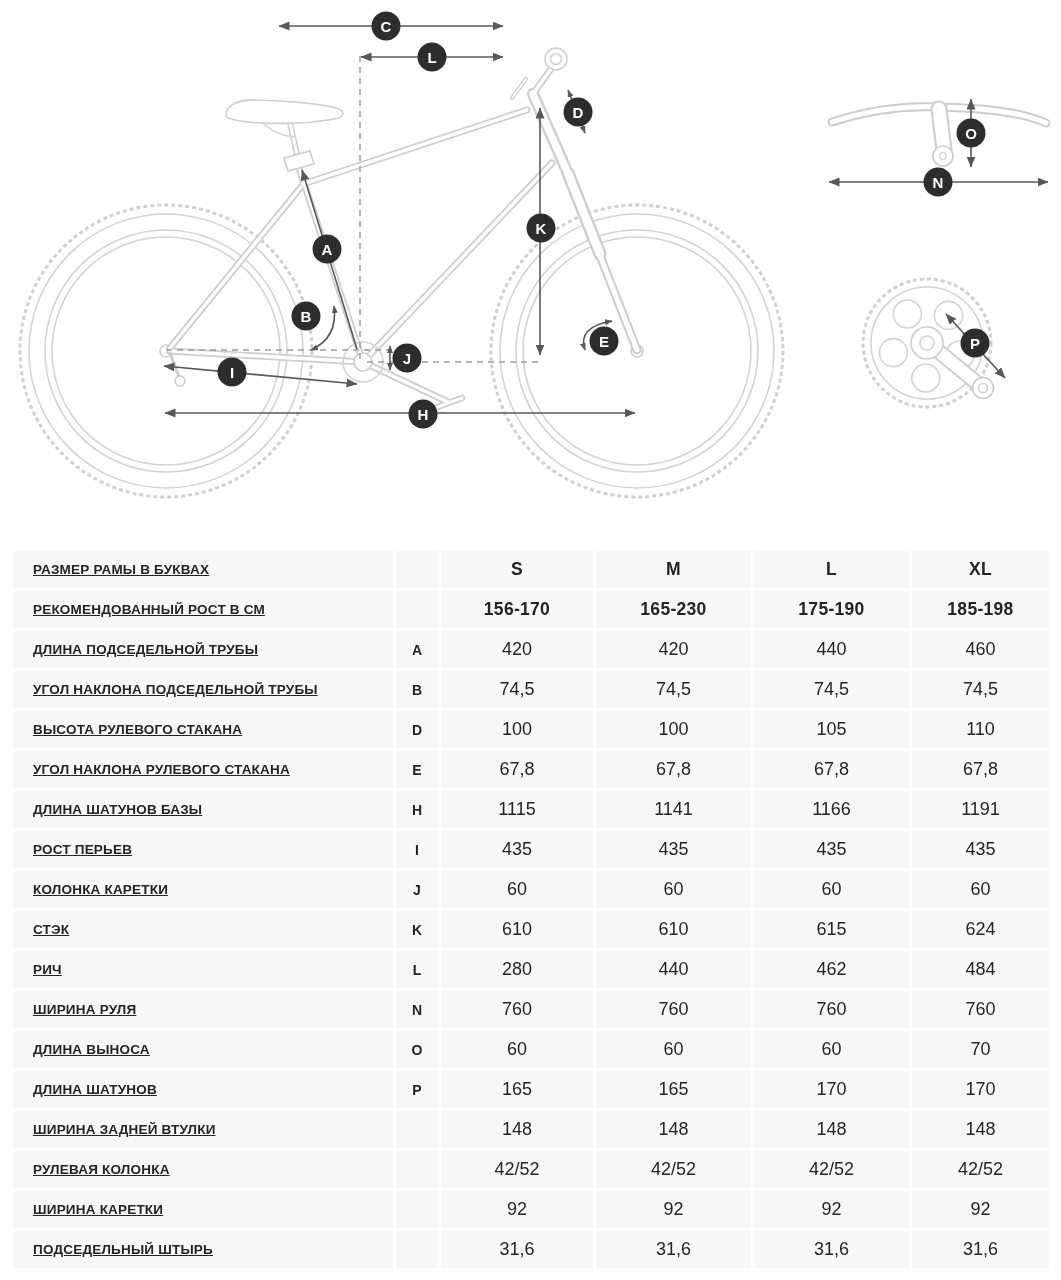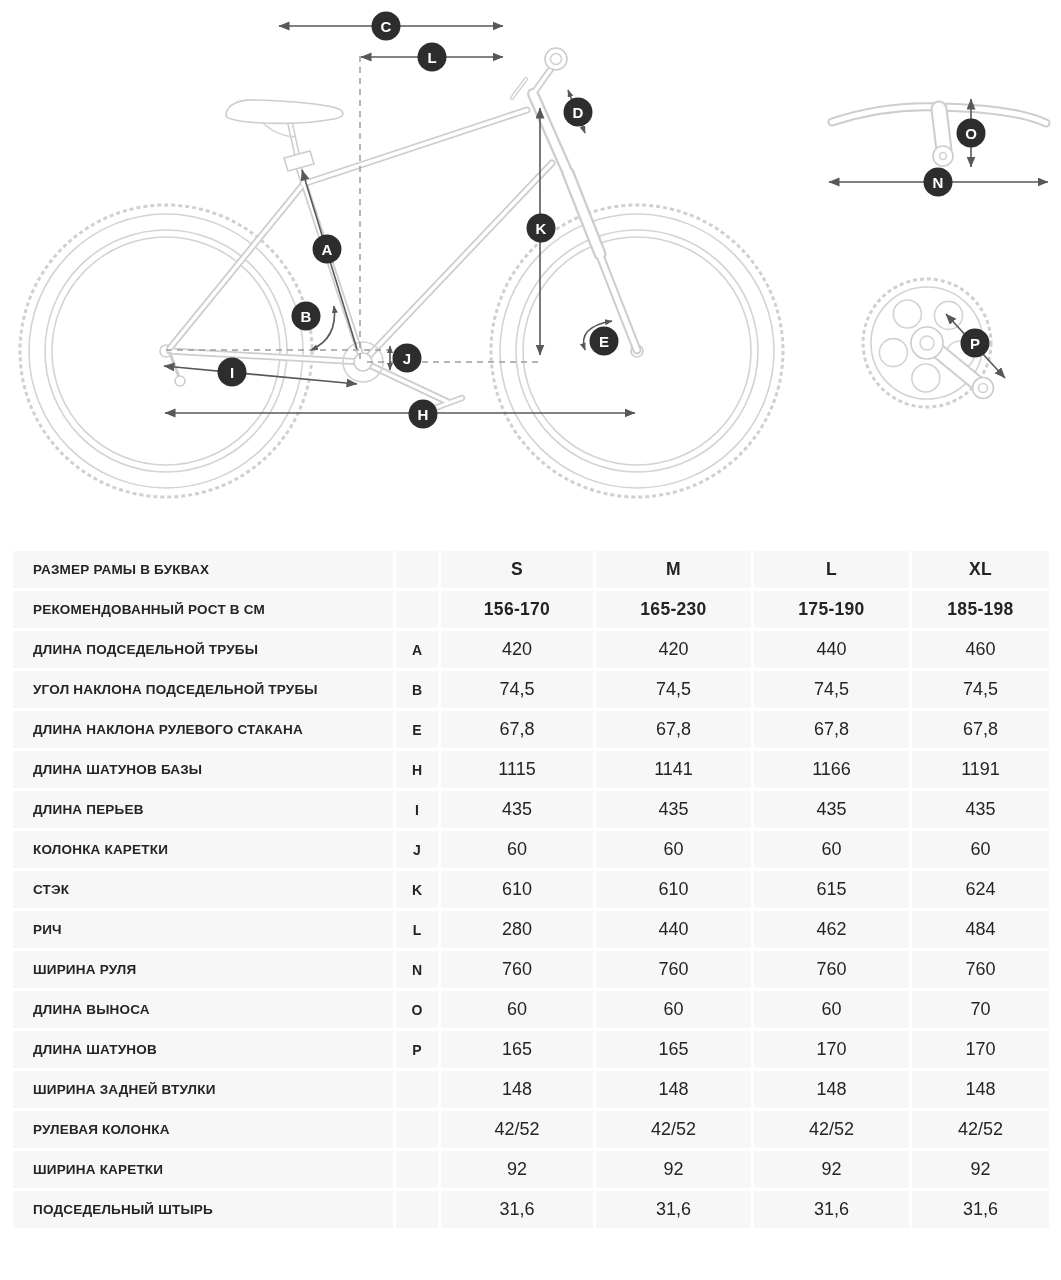--- a/index.html
+++ b/index.html
@@ -18,21 +18,21 @@
   .arr{stroke:#57585a;stroke-width:1.6;fill:none;}
 
   .callout{position:absolute;width:29px;height:29px;border-radius:50%;background:#2d2d2f;
            color:#fff;font-weight:700;font-size:15px;line-height:29px;text-align:center;
            transform:translate(-50%,-50%);user-select:none;}
 
   
   .spec-wrap{position:absolute;left:10px;top:548px;}
   table.spec{border-collapse:separate;border-spacing:3px;width:1041px;table-layout:fixed;}
   table.spec td{background:#f7f7f7;height:35px;vertical-align:middle;color:#242424;overflow:hidden;white-space:nowrap;}
-  td.lbl{text-align:left;padding-left:20px;font-size:13.5px;font-weight:700;letter-spacing:.2px;}
+  td.lbl{text-align:left;padding-left:20px;font-size:13.5px;font-weight:700;letter-spacing:.2px;text-decoration:underline;}
   td.ltr{text-align:center;font-size:14px;font-weight:700;}
   td.val{text-align:center;font-size:18px;font-weight:400;}
   tr.hdr td.val{font-weight:700;font-size:17.5px;letter-spacing:.3px;}
 </style>
 </head>
 <body>
 
 <div class="page">
 
   <div class="diagram">
@@ -216,37 +216,45 @@
         </tr>
         <tr>
           <td class="lbl">УГОЛ НАКЛОНА ПОДСЕДЕЛЬНОЙ ТРУБЫ</td>
           <td class="ltr">B</td>
           <td class="val">74,5</td>
           <td class="val">74,5</td>
           <td class="val">74,5</td>
           <td class="val">74,5</td>
         </tr>
         <tr>
-          <td class="lbl">ДЛИНА НАКЛОНА РУЛЕВОГО СТАКАНА</td>
+          <td class="lbl">ВЫСОТА РУЛЕВОГО СТАКАНА</td>
+          <td class="ltr">D</td>
+          <td class="val">100</td>
+          <td class="val">100</td>
+          <td class="val">105</td>
+          <td class="val">110</td>
+        </tr>
+        <tr>
+          <td class="lbl">УГОЛ НАКЛОНА РУЛЕВОГО СТАКАНА</td>
           <td class="ltr">E</td>
           <td class="val">67,8</td>
           <td class="val">67,8</td>
           <td class="val">67,8</td>
           <td class="val">67,8</td>
         </tr>
         <tr>
           <td class="lbl">ДЛИНА ШАТУНОВ БАЗЫ</td>
           <td class="ltr">H</td>
           <td class="val">1115</td>
           <td class="val">1141</td>
           <td class="val">1166</td>
           <td class="val">1191</td>
         </tr>
         <tr>
-          <td class="lbl">ДЛИНА ПЕРЬЕВ</td>
+          <td class="lbl">РОСТ ПЕРЬЕВ</td>
           <td class="ltr">I</td>
           <td class="val">435</td>
           <td class="val">435</td>
           <td class="val">435</td>
           <td class="val">435</td>
         </tr>
         <tr>
           <td class="lbl">КОЛОНКА КАРЕТКИ</td>
           <td class="ltr">J</td>
           <td class="val">60</td>

